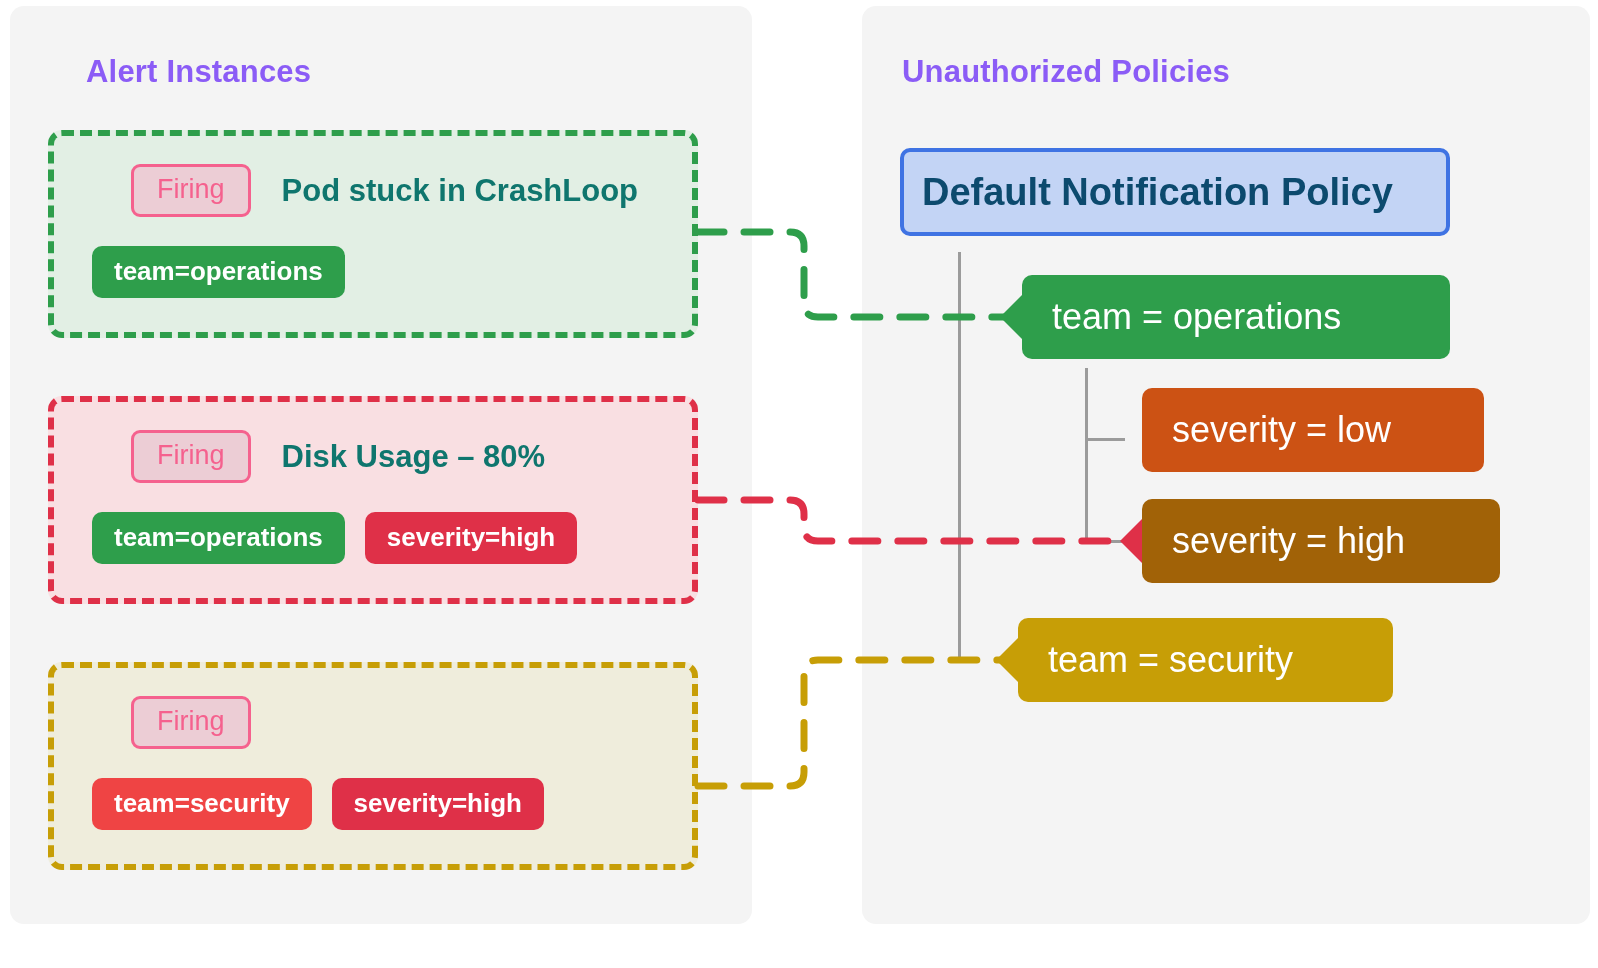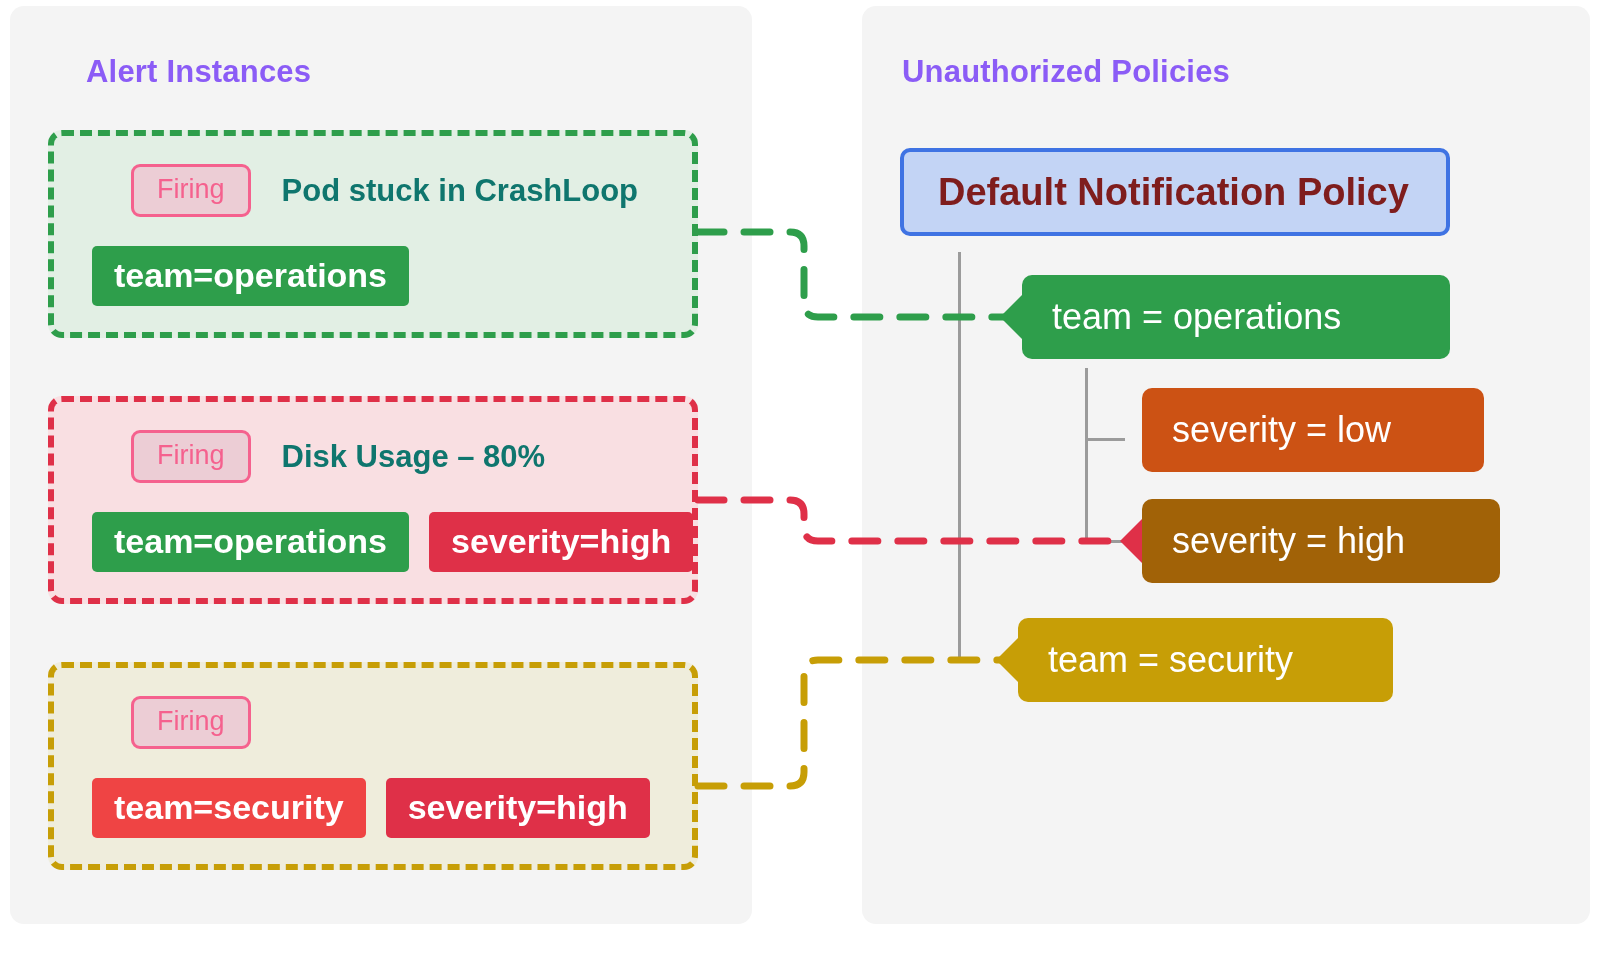--- a/index.html
+++ b/index.html
@@ -78,23 +78,23 @@
     white-space: nowrap;
   }
   .alert-labels {
     position: absolute;
     left: 38px; top: 110px;
     display: flex;
     gap: 20px;
   }
   .label-chip {
     color: #ffffff;
-    font-size: 34px;
-    font-weight: bold;
-    border-radius: 5px;
+    font-size: 26px;
+    font-weight: bold;
+    border-radius: 10px;
     padding: 12px 22px 14px;
     line-height: 1;
     white-space: nowrap;
   }
   .chip-green  { background: #2E9E4B; }
   .chip-red    { background: #DF3048; }
   .chip-gold   { background: #ef4444; }
 
   
   #policy-root {
@@ -103,25 +103,24 @@
     width: 550px; height: 88px;
     background: #c3d4f5;
     border: 4px solid #3F73E3;
     border-radius: 10px;
     box-sizing: border-box;
     display: flex;
     align-items: center;
     padding-left: 18px;
   }
   #policy-root span {
-    color: #7f1d1d;
+    color: #0c4a6e;
     font-size: 38px;
     font-weight: bold;
     white-space: nowrap;
-    margin-left: 16px;
   }
 
   .policy-node {
     position: absolute;
     height: 84px;
     display: flex;
     align-items: center;
     padding-left: 30px;
     border-radius: 10px;
     box-sizing: border-box;

